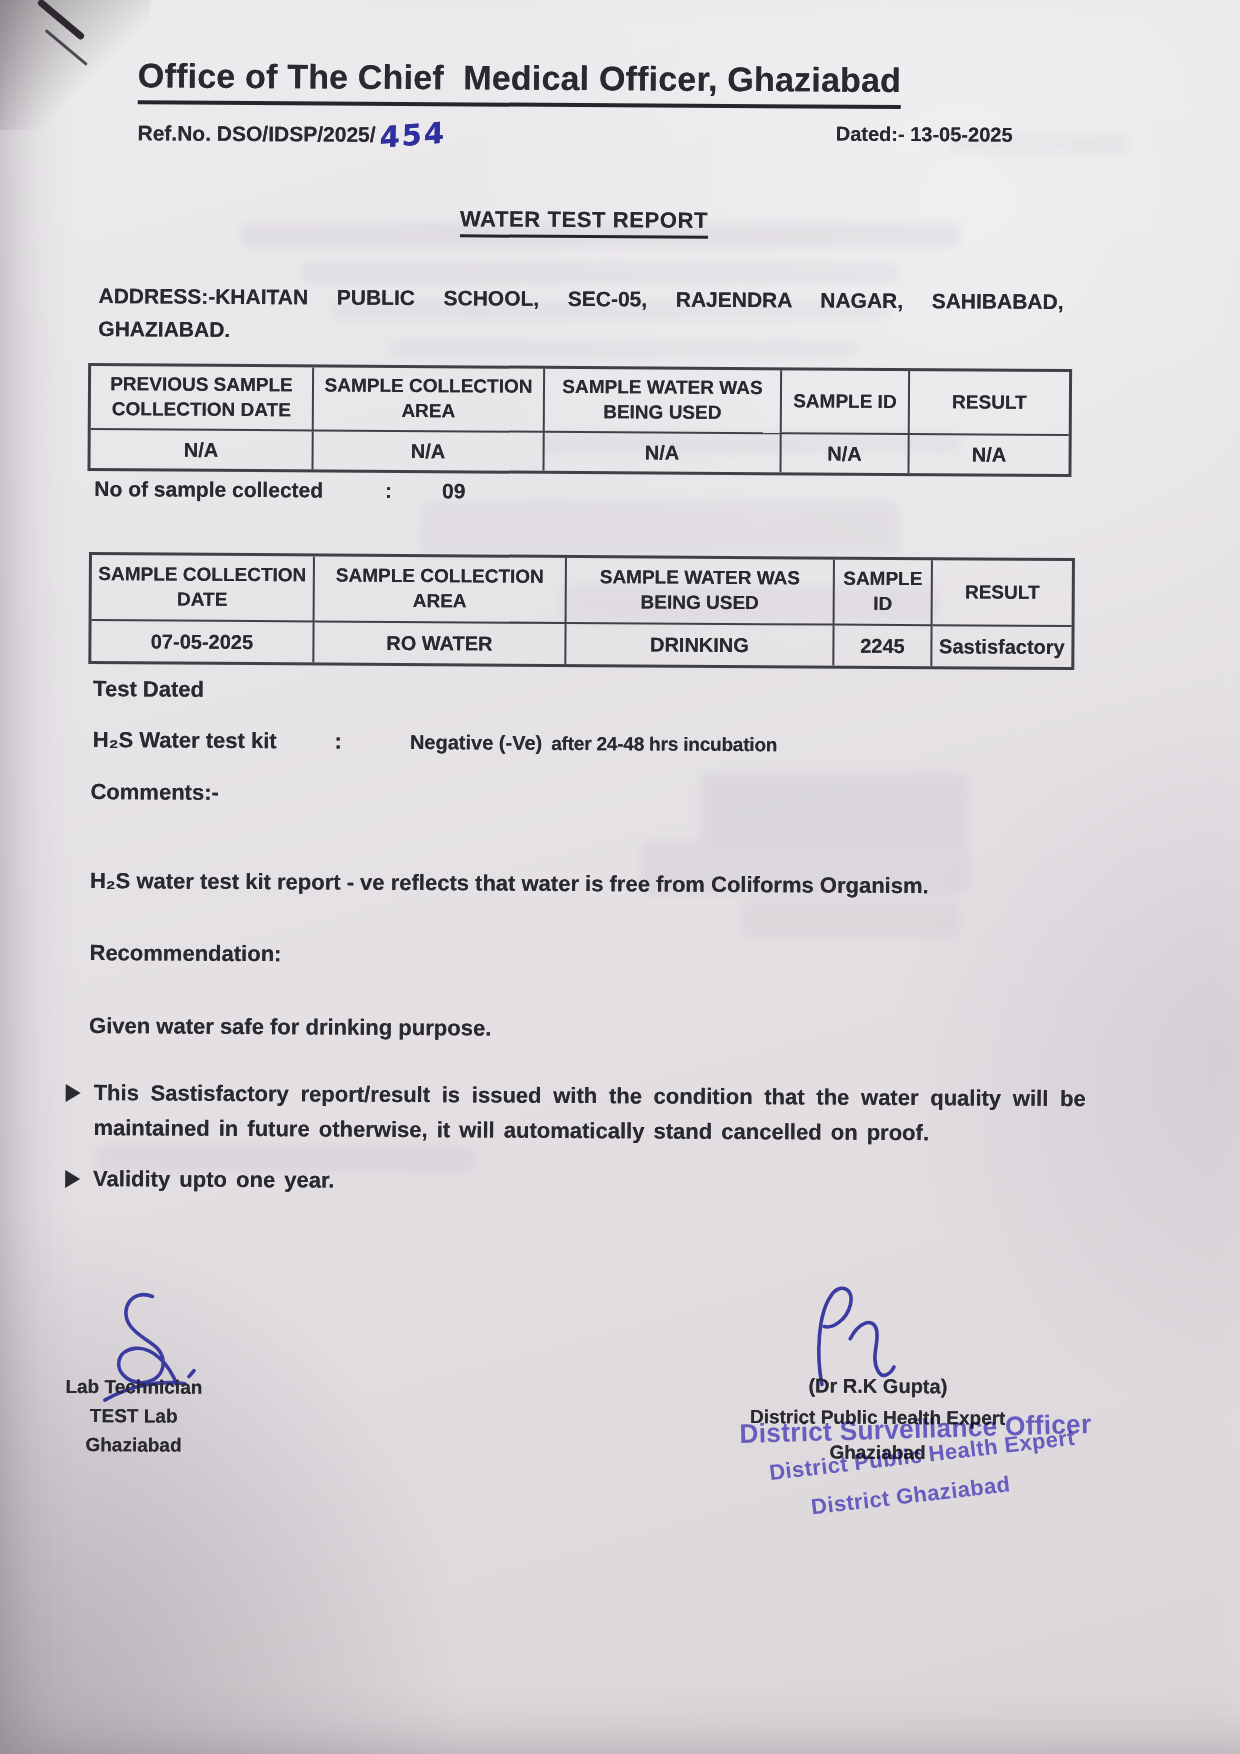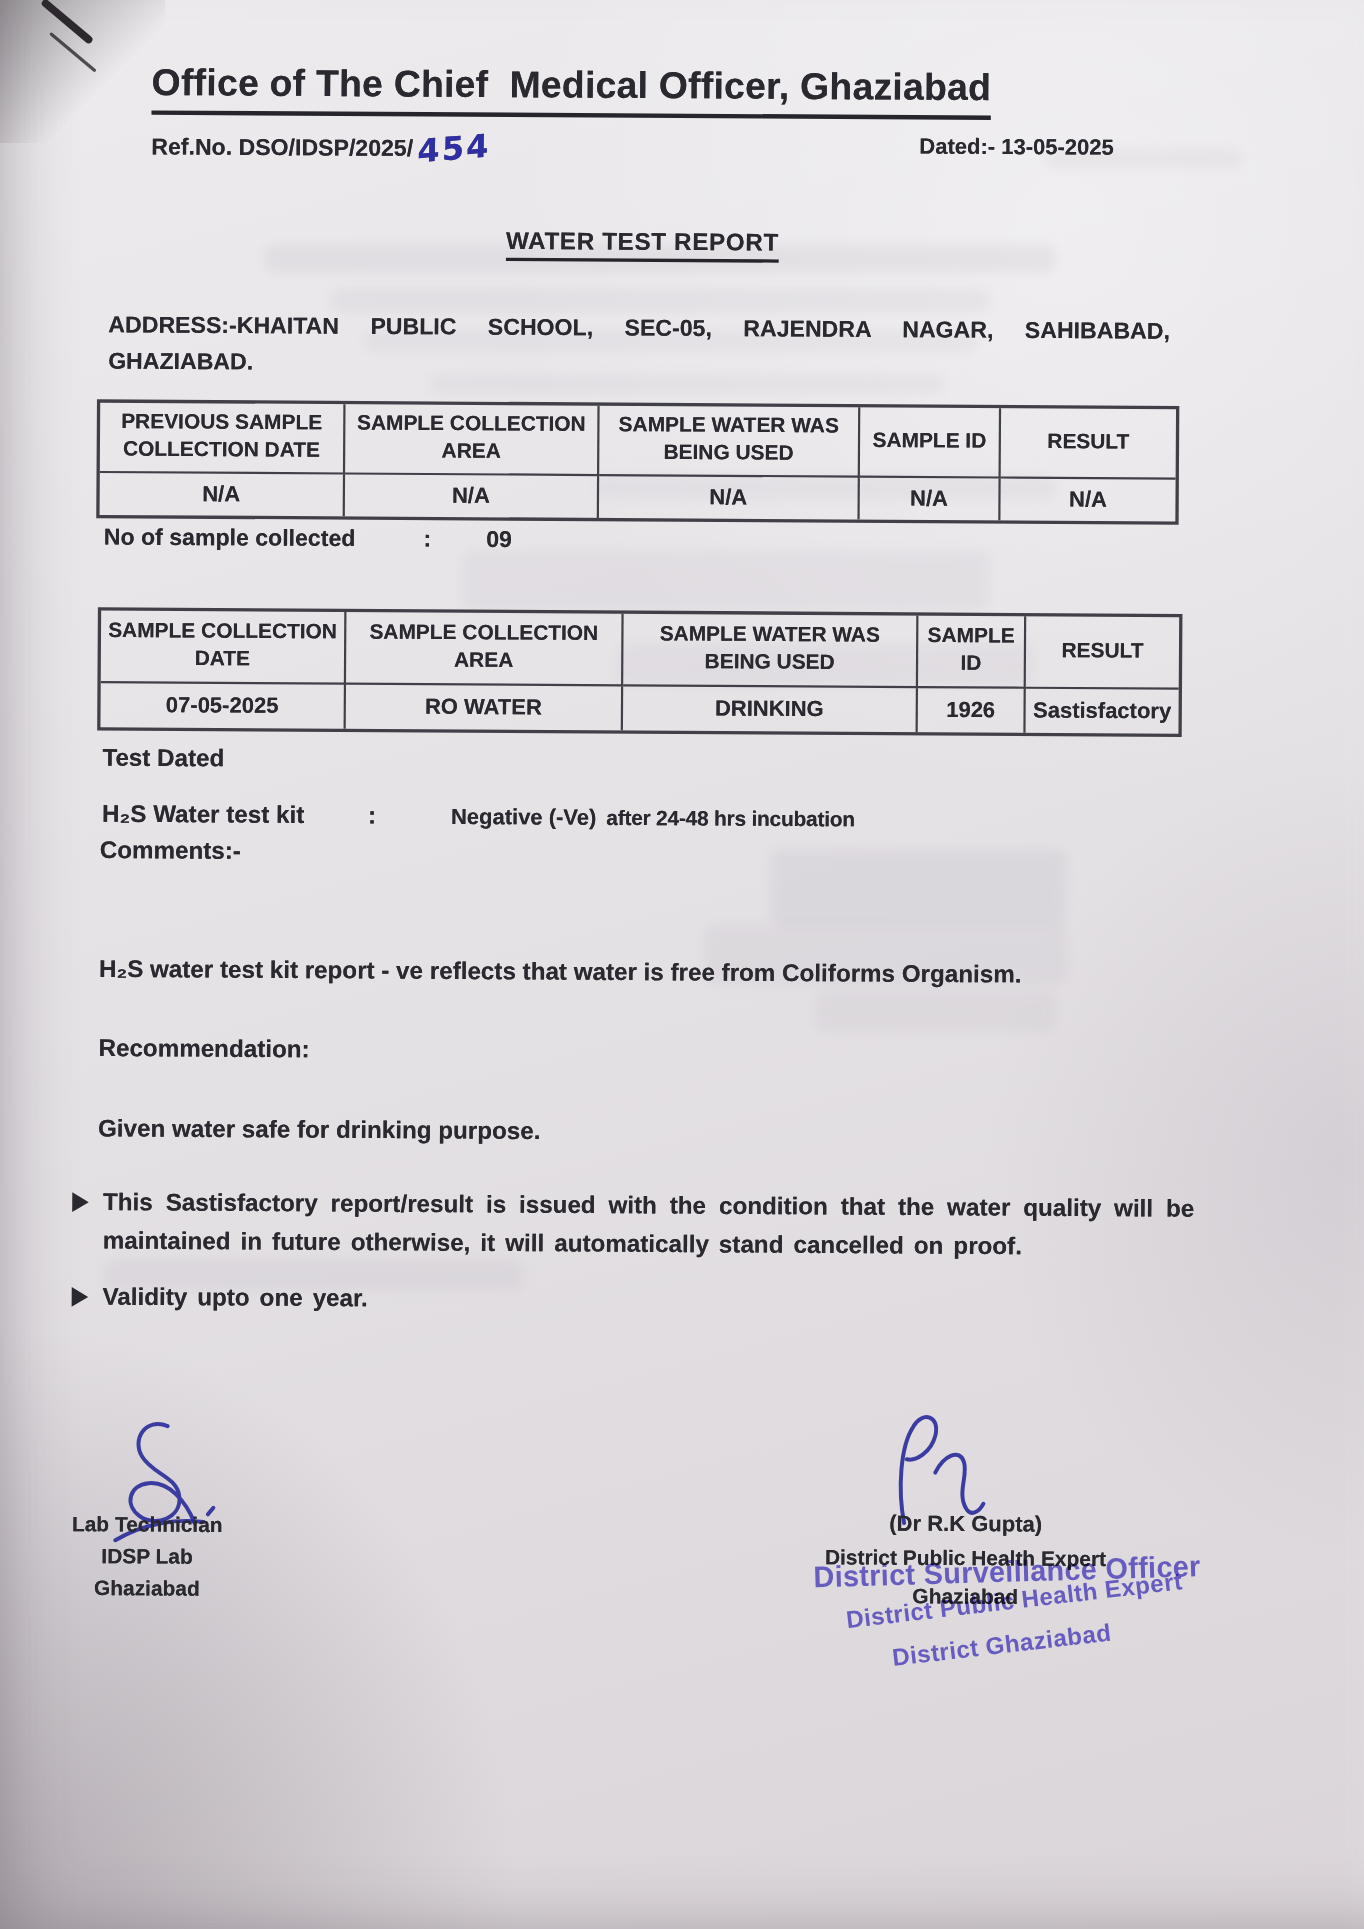--- a/index.html
+++ b/index.html
@@ -125,34 +125,34 @@
 
     <div class="abs tbl t2" style="left:92px;top:552px;">
       <div class="c hd ink">SAMPLE COLLECTION DATE</div>
       <div class="c hd ink">SAMPLE COLLECTION AREA</div>
       <div class="c hd ink">SAMPLE WATER WAS BEING USED</div>
       <div class="c hd ink">SAMPLE ID</div>
       <div class="c hd ink lastcol">RESULT</div>
       <div class="c vl ink lastrow">07-05-2025</div>
       <div class="c vl ink lastrow">RO WATER</div>
       <div class="c vl ink lastrow">DRINKING</div>
-      <div class="c vl ink lastrow">1926</div>
+      <div class="c vl ink lastrow">2245</div>
       <div class="c vl ink lastrow lastcol">Sastisfactory</div>
     </div>
 
     <div class="abs ink heading" style="left:97px;top:676px;">Test Dated</div>
 
     <div class="abs ink kit-row" style="left:97px;top:727px;">
       <span class="lbl">H₂S Water test kit</span>
       <span class="sep">:</span>
       <span class="main">Negative (-Ve)</span>
       <span class="note">after 24-48 hrs incubation</span>
     </div>
 
-    <div class="abs ink heading" style="left:95px;top:760px;">Comments:-</div>
+    <div class="abs ink heading" style="left:95px;top:779px;">Comments:-</div>
 
     <div class="abs ink body-line" style="left:95px;top:868px;width:945px;">H₂S water test kit report - ve reflects that water is free from Coliforms Organism.</div>
 
     <div class="abs ink heading" style="left:95px;top:940px;">Recommendation:</div>
 
     <div class="abs ink body-line" style="left:95px;top:1013px;">Given water safe for drinking purpose.</div>
 
     <div class="abs cond-list" style="left:72px;top:1075px;">
       <div class="cond-item">
         <span class="cond-arrow"></span>
@@ -164,21 +164,21 @@
       </div>
     </div>
 
     <svg class="sig-svg" style="left:85px;top:1288px;" width="135" height="118" viewBox="0 0 135 118">
       <path d="M 75 8 C 55 0 42 20 52 36 C 62 52 84 54 86 72 C 88 92 64 100 50 90 C 36 80 40 62 58 60 C 76 58 92 76 100 96"></path>
       <path d="M 28 112 C 55 96 85 92 108 95"></path>
       <path d="M 112 88 L 117 82"></path>
     </svg>
     <div class="abs ink sig-block" style="left:62px;top:1372px;width:160px;">
       <div>Lab Technician</div>
-      <div>IDSP Lab</div>
+      <div>TEST Lab</div>
       <div>Ghaziabad</div>
     </div>
 
     <svg class="sig-svg" style="left:812px;top:1280px;" width="100" height="108" viewBox="0 0 100 108">
       <path d="M 18 100 C 12 70 14 30 26 12 C 34 -2 50 2 46 20 C 42 36 28 44 20 42"></path>
       <path d="M 46 54 C 54 38 68 32 72 44 C 76 56 66 72 74 86 C 78 94 86 90 90 82"></path>
     </svg>
     <div class="abs ink right-sig" style="left:752px;top:1370px;">(Dr R.K Gupta)</div>
     <div class="abs ink right-sig" style="left:752px;top:1402px;font-size:19px;">District Public Health Expert</div>
     <div class="abs stamp stamp-h" style="left:748px;top:1415px;">District Surveillance Officer</div>

